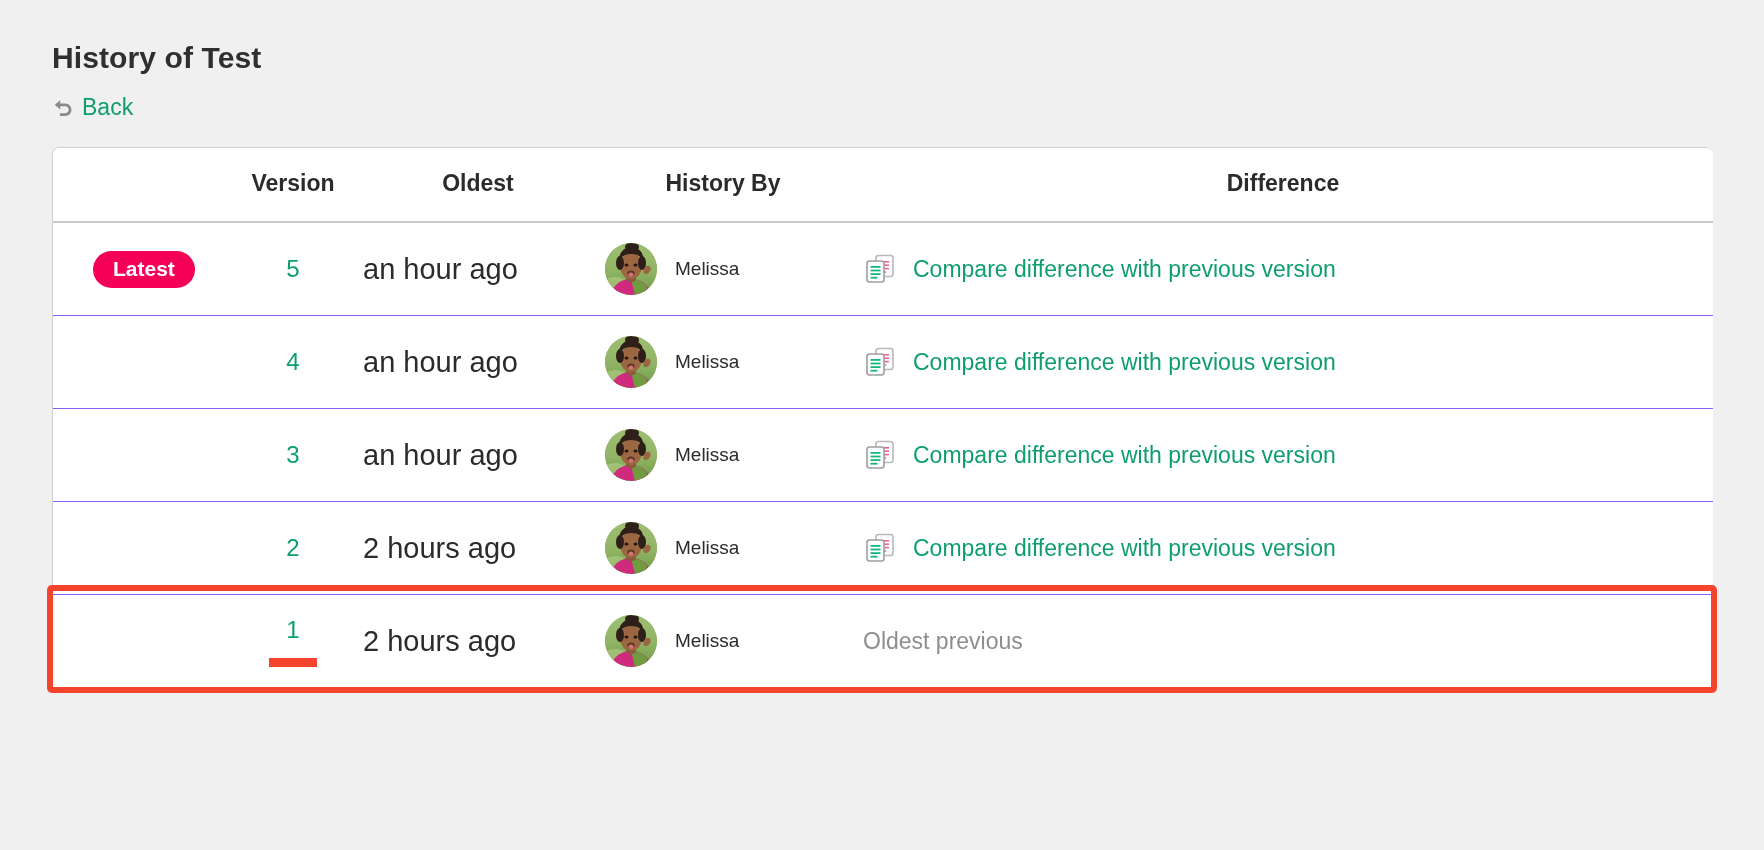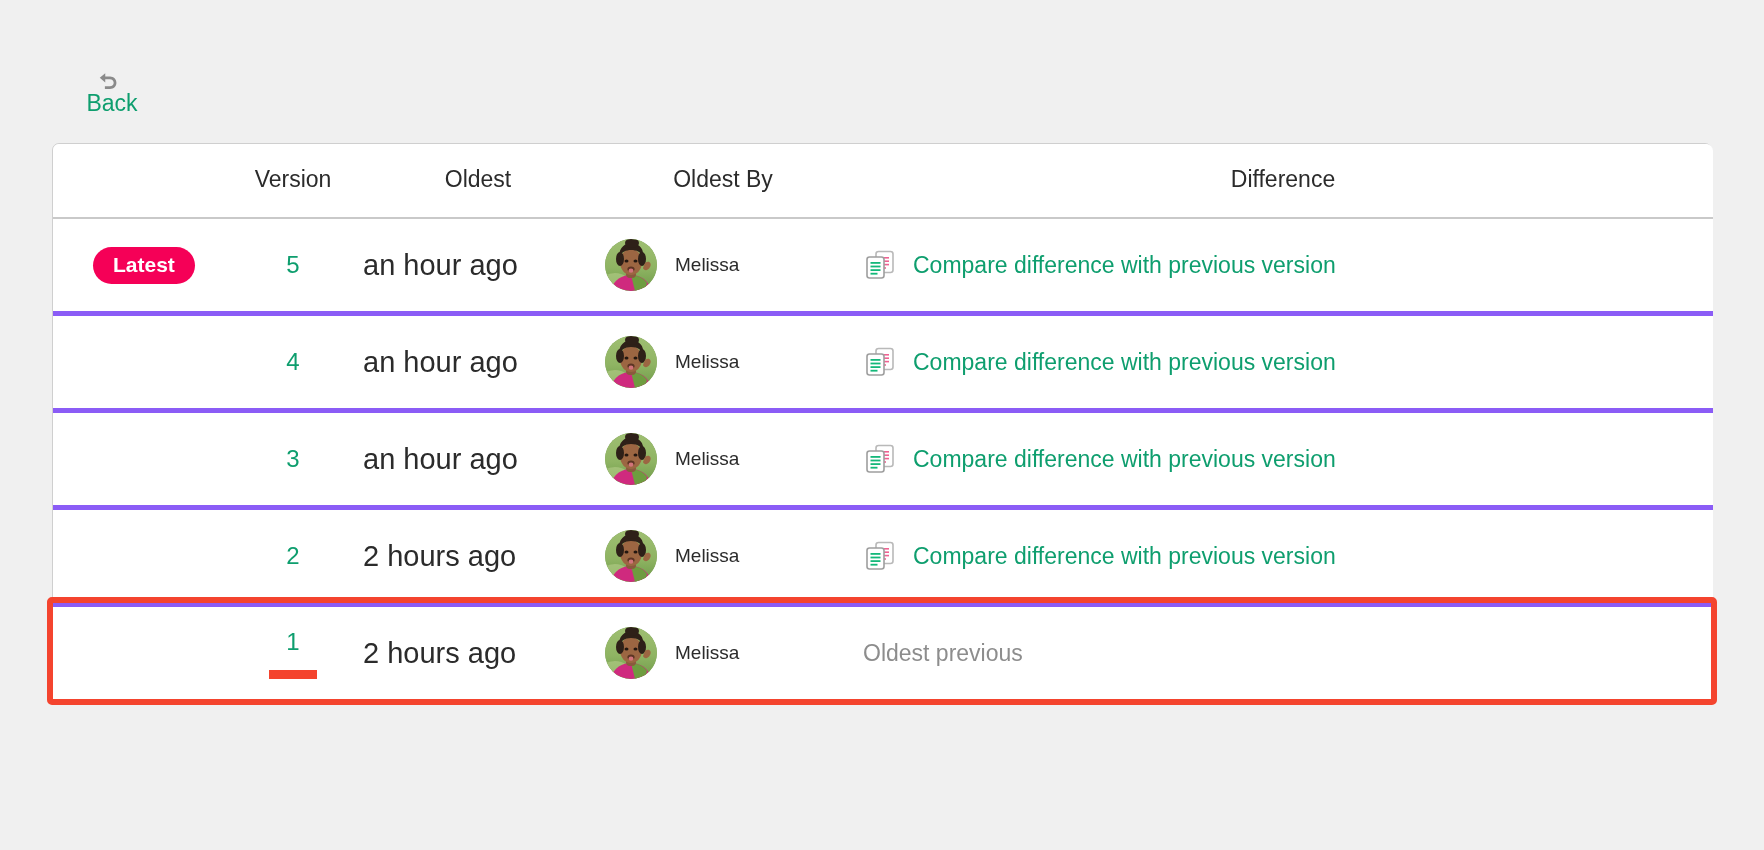--- a/index.html
+++ b/index.html
@@ -30,25 +30,24 @@
     color: #2f2f2f;
     letter-spacing: 0.1px;
     margin: 10px 0 0 0;
     line-height: 1.2;
   }
 
   
   .back-row {
     display: flex;
     align-items: center;
-    margin-top: 40px;
+    margin-top: 20px;
     margin-bottom: 0;
     width: 120px;
     cursor: pointer;
-    flex-direction: column;
   }
   .back-icon {
     width: 22px;
     height: 22px;
     display: inline-flex;
     align-items: center;
     justify-content: center;
     margin-right: 8px;
     color: #8a8a8a;
   }
@@ -70,32 +69,32 @@
   }
 
   table.history {
     width: 100%;
     border-collapse: collapse;
     table-layout: fixed;
   }
 
   table.history thead th {
     font-size: 23px;
-    font-weight: normal;
+    font-weight: bold;
     color: #2b2b2b;
     text-align: center;
     padding: 22px 0 24px 0;
     border-bottom: 2px solid #c9c9c9;
     background: #ffffff;
   }
   thead th:first-child { border-top-left-radius: 7px; }
   thead th:last-child  { border-top-right-radius: 7px; }
 
   table.history tbody td {
-    border-bottom: 5px solid #8b5cf6;
+    border-bottom: 1px solid #8b5cf6;
     height: 92px;
     padding: 0;
     vertical-align: middle;
     background: #ffffff;
   }
   table.history tbody tr:last-child td {
     border-bottom: none;
   }
 
   
@@ -213,20 +212,21 @@
     border-radius: 5px;
     box-sizing: border-box;
     pointer-events: none;
   }
 </style>
 </head>
 <body>
 
 <div class="page">
 
+  <h1 class="page-title">History of Test</h1>
 
   <div class="back-row">
     <span class="back-icon">
       <svg viewBox="0 0 24 24" width="22" height="22" aria-hidden="true">
         <path d="M9 7 L9 3.5 L3 8.5 L9 13.5 L9 10 L14 10 C16.5 10 18.2 11.6 18.2 13.9 C18.2 16.2 16.5 17.8 14 17.8 L8.6 17.8 L8.6 20.6 L14.2 20.6 C18.3 20.6 21.2 17.8 21.2 13.9 C21.2 10 18.3 7 14.2 7 Z" fill="#8a8a8a"></path>
       </svg>
     </span>
     <span class="back-label">Back</span>
   </div>
 
@@ -237,21 +237,21 @@
         <col class="col-version">
         <col class="col-updated">
         <col class="col-by">
         <col class="col-diff">
       </colgroup>
       <thead>
         <tr>
           <th></th>
           <th>Version</th>
           <th>Oldest</th>
-          <th>Oldest By</th>
+          <th>History By</th>
           <th>Difference</th>
         </tr>
       </thead>
       <tbody id="history-body">
           <tr>
             <td class="cell-badge"><span class="badge-latest">Latest</span></td>
             <td class="cell-version"><span class="version-wrap"><span class="version-num">5</span></span></td>
             <td class="cell-updated">an hour ago</td>
             <td class="cell-by">
               <div class="by-inner">

